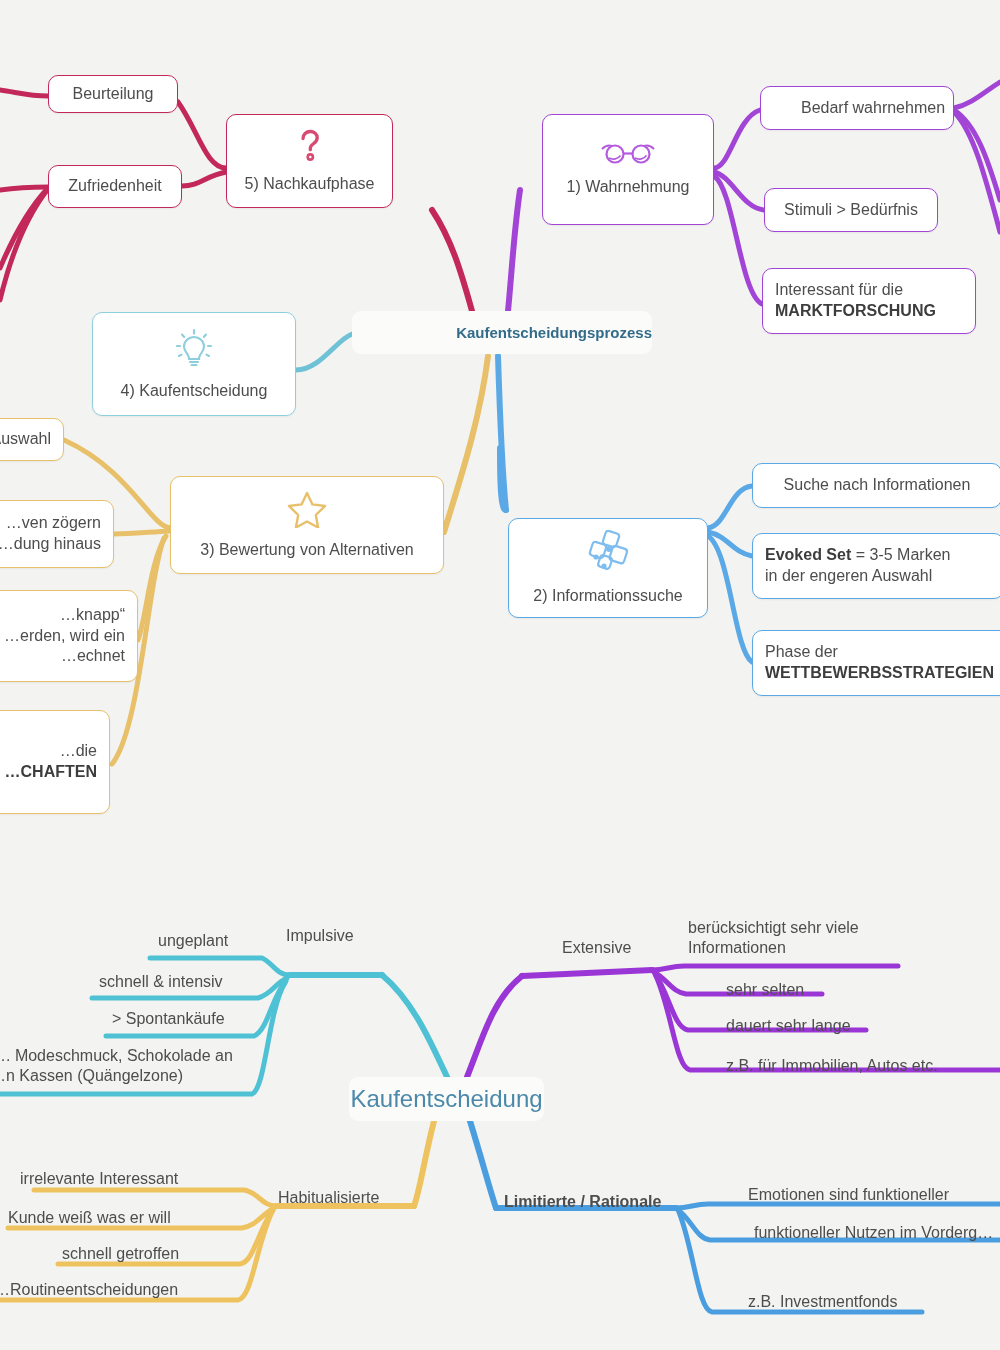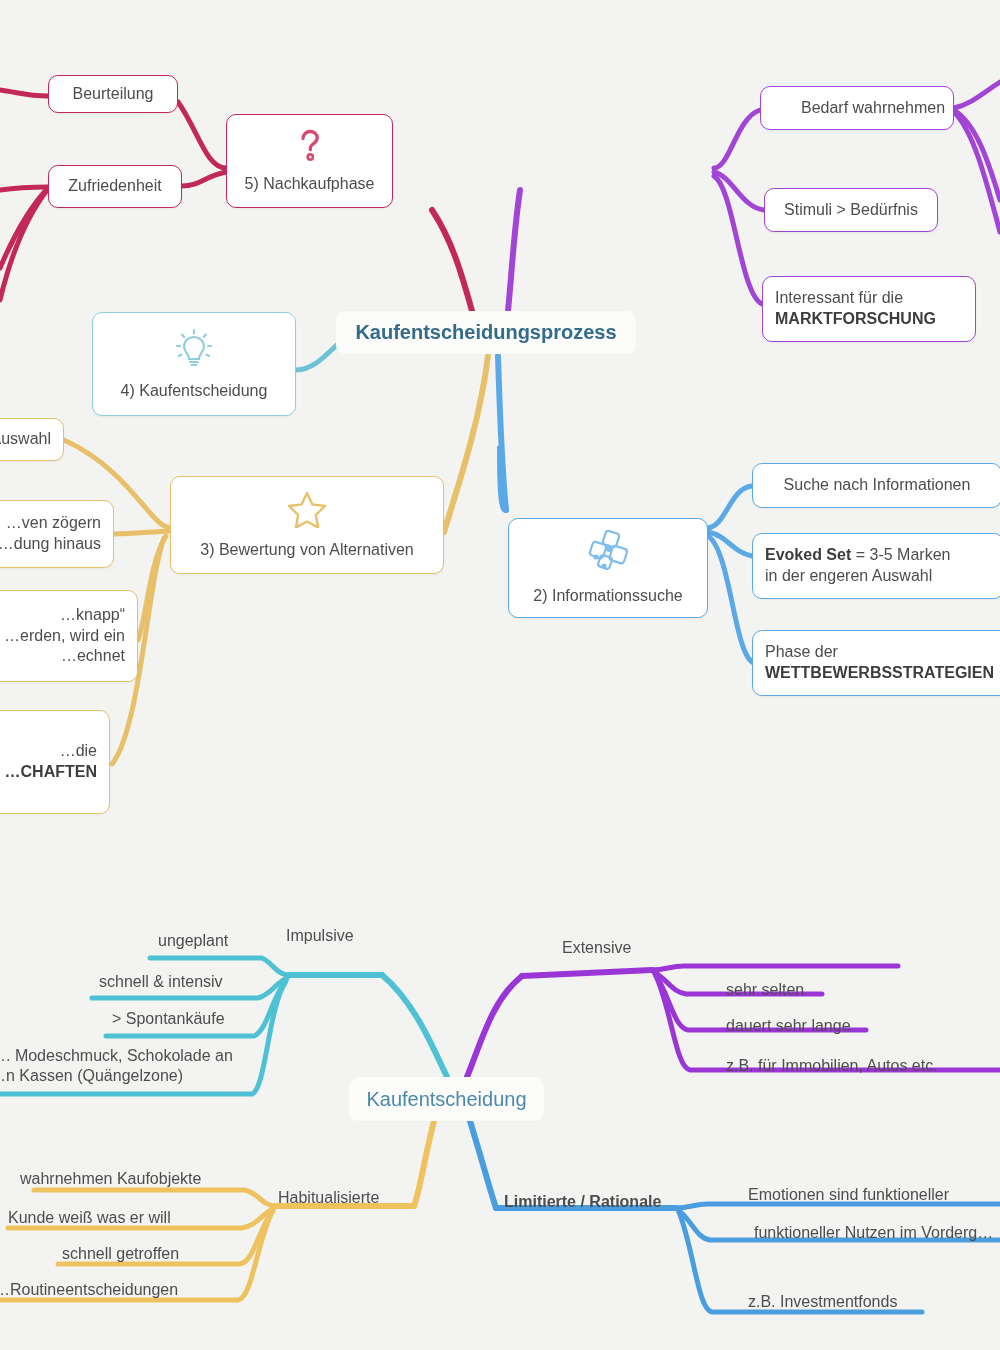--- a/index.html
+++ b/index.html
@@ -62,30 +62,31 @@
     position: absolute;
     background: #fbfbfa;
     border-radius: 9px;
     display: flex;
     align-items: center;
     justify-content: center;
     color: #3a6e88;
     box-sizing: border-box;
   }
   #root-top {
-    left: 336px; top: 311px;
+    left: 352px; top: 311px;
     width: 300px; height: 43px;
-    font-size: 20px;
+    font-size: 15px;
     font-weight: bold;
     color: #336c8a;
+    justify-content: flex-end;
   }
   #root-bottom {
     left: 349px; top: 1077px;
     width: 195px; height: 44px;
-    font-size: 20px;
+    font-size: 24px;
     color: #4b88aa;
   }
 
   
   .plain {
     position: absolute;
     font-size: 16px;
     line-height: 1.25;
     color: #4d4d4d;
     white-space: nowrap;
@@ -182,30 +183,44 @@
   <div class="node c-crimson" style="left:226px; top:114px; width:167px; height:94px;">
     <span class="icon">
       <svg width="28" height="34" viewBox="0 0 28 34">
         <path d="M7 10.5c0-4 3.2-7 7.2-7 3.9 0 7 2.7 7 6.3 0 3-1.7 4.6-4.1 6.2-2 1.4-2.8 2.4-2.8 4.3v1.4" fill="none" stroke="#d94a72" stroke-width="3.3" stroke-linecap="round"></path>
         <circle cx="14.3" cy="29" r="2.6" fill="none" stroke="#d94a72" stroke-width="2.6"></circle>
       </svg>
     </span>
     <span class="label">5) Nachkaufphase</span>
   </div>
 
+  <div class="node c-purple" style="left:542px; top:114px; width:172px; height:111px;">
+    <span class="icon">
+      <svg width="54" height="24" viewBox="0 0 54 24">
+        <circle cx="14" cy="13" r="8.5" fill="none" stroke="#b45be0" stroke-width="2.2"></circle>
+        <circle cx="40" cy="13" r="8.5" fill="none" stroke="#b45be0" stroke-width="2.2"></circle>
+        <path d="M22.5 12.5h9" fill="none" stroke="#b45be0" stroke-width="2.2"></path>
+        <path d="M1 8 C4 5 8 4 11 5" fill="none" stroke="#b45be0" stroke-width="2"></path>
+        <path d="M53 8 C50 5 46 4 43 5" fill="none" stroke="#b45be0" stroke-width="2"></path>
+        <path d="M8 17 C12 19 17 18 19.5 14.5" fill="none" stroke="#b45be0" stroke-width="1.7"></path>
+        <path d="M34 17 C38 19 43 18 45.5 14.5" fill="none" stroke="#b45be0" stroke-width="1.7"></path>
+      </svg>
+    </span>
+    <span class="label">1) Wahrnehmung</span>
+  </div>
 
   <div class="node c-purple" style="left:760px; top:86px; width:194px; height:44px;padding-left:44px;">
     <span class="label">Bedarf wahrnehmen</span>
   </div>
 
   <div class="node c-purple" style="left:764px; top:188px; width:174px; height:44px;">
     <span class="label">Stimuli &gt; Bedürfnis</span>
   </div>
 
-  <div class="node c-purple left-text" style="left:762px; top:276px; width:214px; height:66px;">
+  <div class="node c-purple left-text" style="left:762px; top:268px; width:214px; height:66px;">
     <span class="label">Interessant für die</span>
     <span class="label b">MARKTFORSCHUNG</span>
   </div>
 
   <div class="node c-blue" style="left:508px; top:474px; width:200px; height:100px;margin-top:44px;">
     <span class="icon">
       <svg width="46" height="44" viewBox="0 0 46 44">
         <g fill="none" stroke="#7fbdee" stroke-width="2.2" stroke-linejoin="round">
           <rect x="19" y="2" width="14" height="14" rx="3" transform="rotate(18 26 9)"></rect>
           <rect x="26" y="17" width="15" height="15" rx="3" transform="rotate(18 33 24)"></rect>
@@ -302,35 +317,39 @@
     <span>&gt; Spontankäufe</span>
   </div>
   <div class="plain" style="left:-10px; top:1046px;">
     <div>…. Modeschmuck, Schokolade an</div>
     <div>…n Kassen (Quängelzone)</div>
   </div>
 
   <div class="plain" style="left:562px; top:938px;">
     <span>Extensive</span>
   </div>
+  <div class="plain" style="left:688px; top:918px;">
+    <div>berücksichtigt sehr viele</div>
+    <div>Informationen</div>
+  </div>
   <div class="plain" style="left:726px; top:980px;">
     <span>sehr selten</span>
   </div>
   <div class="plain" style="left:726px; top:1016px;">
     <span>dauert sehr lange</span>
   </div>
   <div class="plain" style="left:726px; top:1056px;">
     <span>z.B. für Immobilien, Autos etc.</span>
   </div>
 
   <div class="plain" style="left:278px; top:1188px;">
     <span>Habitualisierte</span>
   </div>
   <div class="plain" style="left:20px; top:1169px;">
-    <span>wahrnehmen Kaufobjekte</span>
+    <span>irrelevante Interessant</span>
   </div>
   <div class="plain" style="left:8px; top:1208px;">
     <span>Kunde weiß was er will</span>
   </div>
   <div class="plain" style="left:62px; top:1244px;">
     <span>schnell getroffen</span>
   </div>
   <div class="plain" style="left:-6px; top:1280px;">
     <span>…Routineentscheidungen</span>
   </div>

